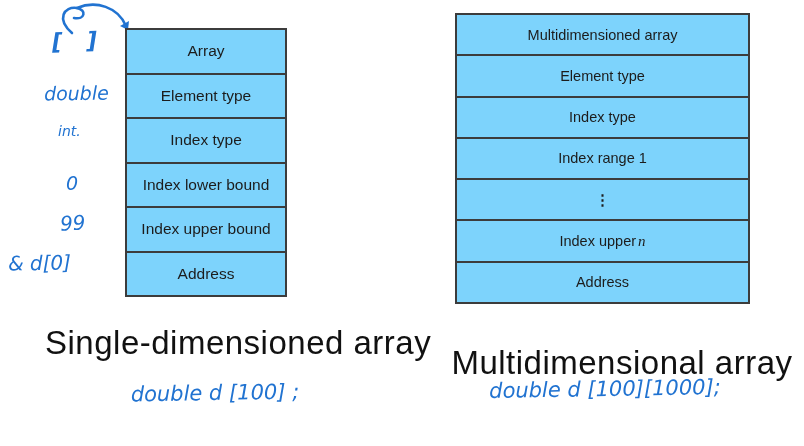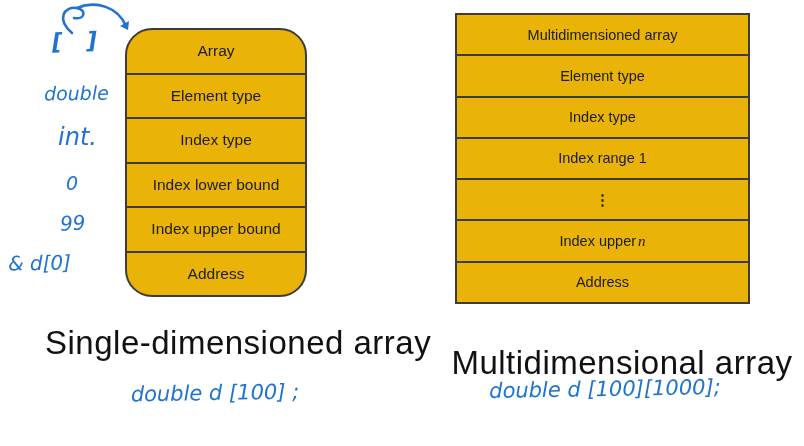--- a/index.html
+++ b/index.html
@@ -8,48 +8,48 @@
     --text:#1c1c1c;
   }
   html,body{margin:0;padding:0;}
   body{font-family:"Liberation Sans", sans-serif; background:#fff;}
   .canvas{
     position:relative; width:804px; height:446px; background:#ffffff; overflow:hidden;
   }
   
   .desc-table{
     position:absolute; display:flex; flex-direction:column;
-    border:2px solid var(--border); background:#eab308; box-sizing:border-box;
+    border:2px solid var(--border); background:#7dd3fc; box-sizing:border-box;
   }
   .desc-table .cell{
     flex:1; display:flex; align-items:center; justify-content:center;
     border-top:2px solid var(--border); color:var(--text); white-space:nowrap;
   }
   .desc-table .cell:first-child{border-top:none;}
-  .left-table{left:125px; top:28px; width:182px; height:269px;border-radius:27px;}
+  .left-table{left:125px; top:28px; width:162px; height:269px;}
   .left-table .cell{font-size:15.5px;}
   .right-table{left:455px; top:13px; width:295px; height:291px;}
   .right-table .cell{font-size:14.5px;}
   .dots-cell{font-size:15px; letter-spacing:0; line-height:1; font-weight:bold;}
   .var-n{font-style:italic; font-family:"Liberation Serif", serif; font-size:15px; margin-left:2px;}
   
   .caption{
     position:absolute; text-align:center; color:#111;
     font-size:33px; letter-spacing:0.5px; white-space:nowrap;
   }
   .caption-left{left:45px; top:324px; width:375px;}
   .caption-right{left:440px; top:344px; width:364px;}
   
   .ink{
     position:absolute; color:var(--ink); font-style:italic;
     font-family:"DejaVu Sans", sans-serif; white-space:nowrap;
   }
   .ink-brackets{left:52px; top:28px; font-size:23px; font-weight:bold; word-spacing:16px; transform:rotate(-2deg);}
   .ink-double{left:44px; top:82px; font-size:19px; transform:rotate(-1deg);}
-  .ink-int{left:58px; top:123px; font-size:24px;}
+  .ink-int{left:58px; top:123px; font-size:14px;}
   .ink-zero{left:66px; top:172px; font-size:19px;}
   .ink-99{left:60px; top:211px; font-size:20px; transform:rotate(-3deg);}
   .ink-addr{left:8px; top:251px; font-size:20px; transform:rotate(-1deg);}
   .ink-code{font-size:21px; text-align:center; transform:rotate(-1deg);}
   .ink-code-left{left:100px; top:381px; width:230px;}
   .ink-code-right{left:475px; top:377px; width:260px;}
   .arrow-svg{position:absolute; left:46px; top:3px;}
 </style>
 </head>
 <body>

